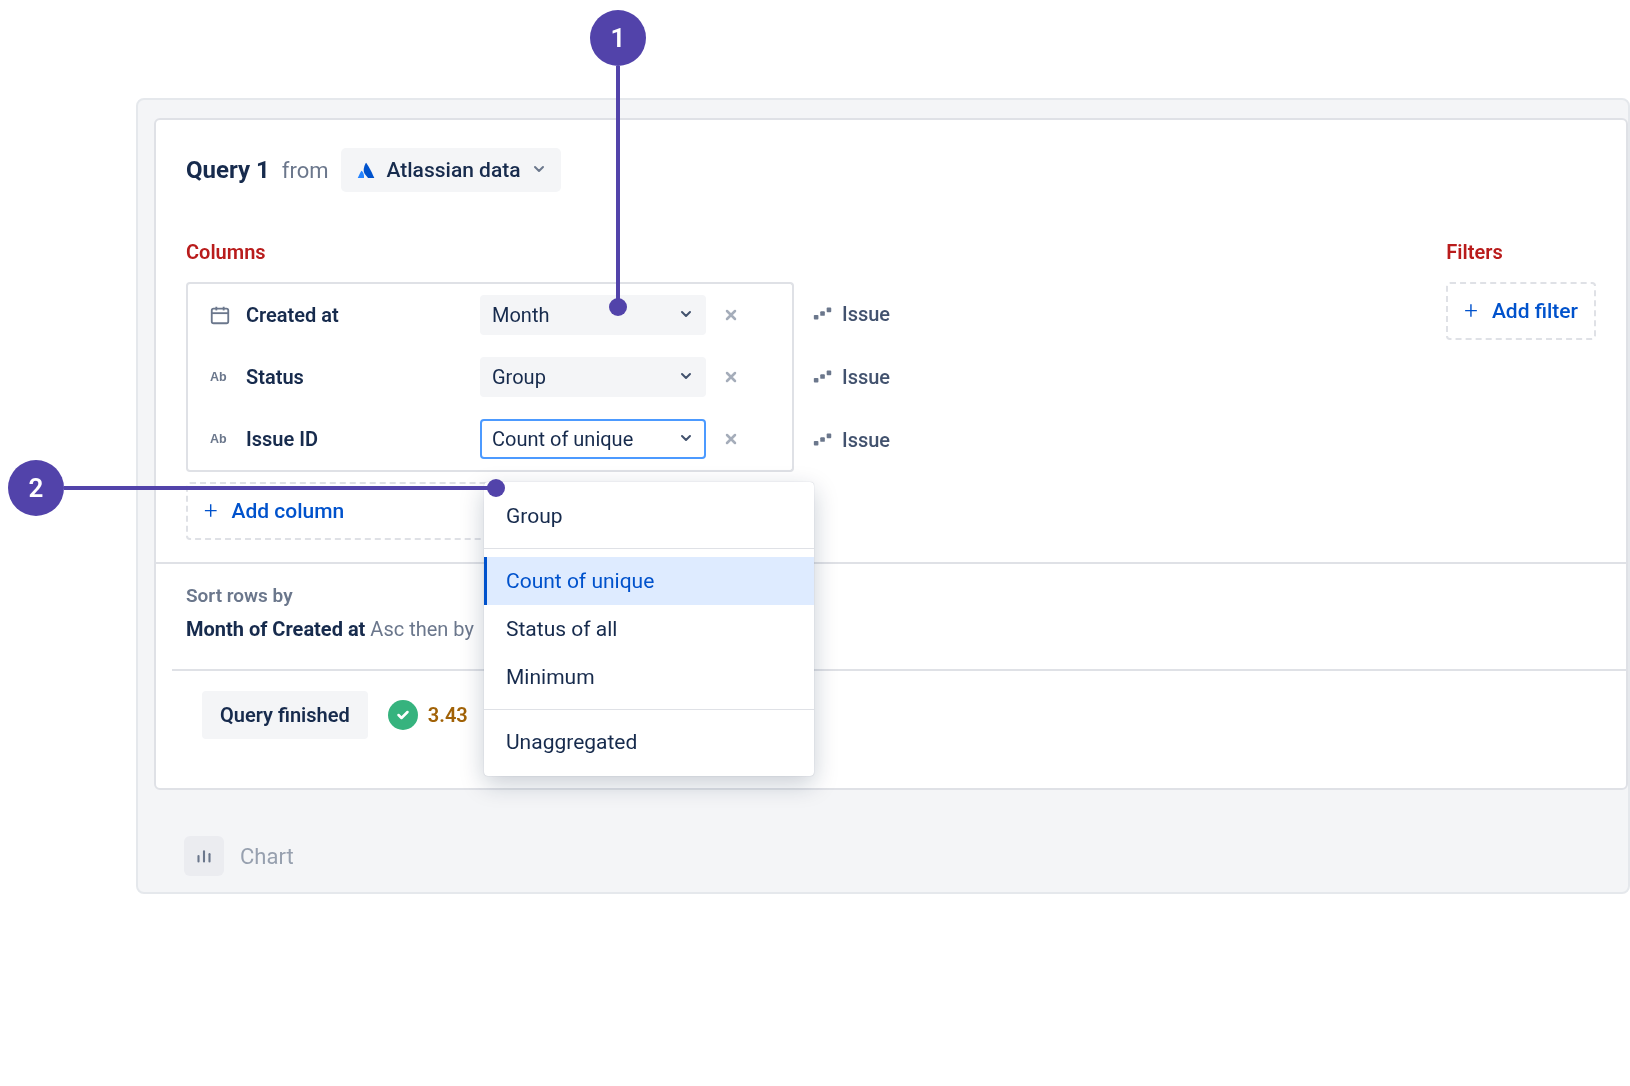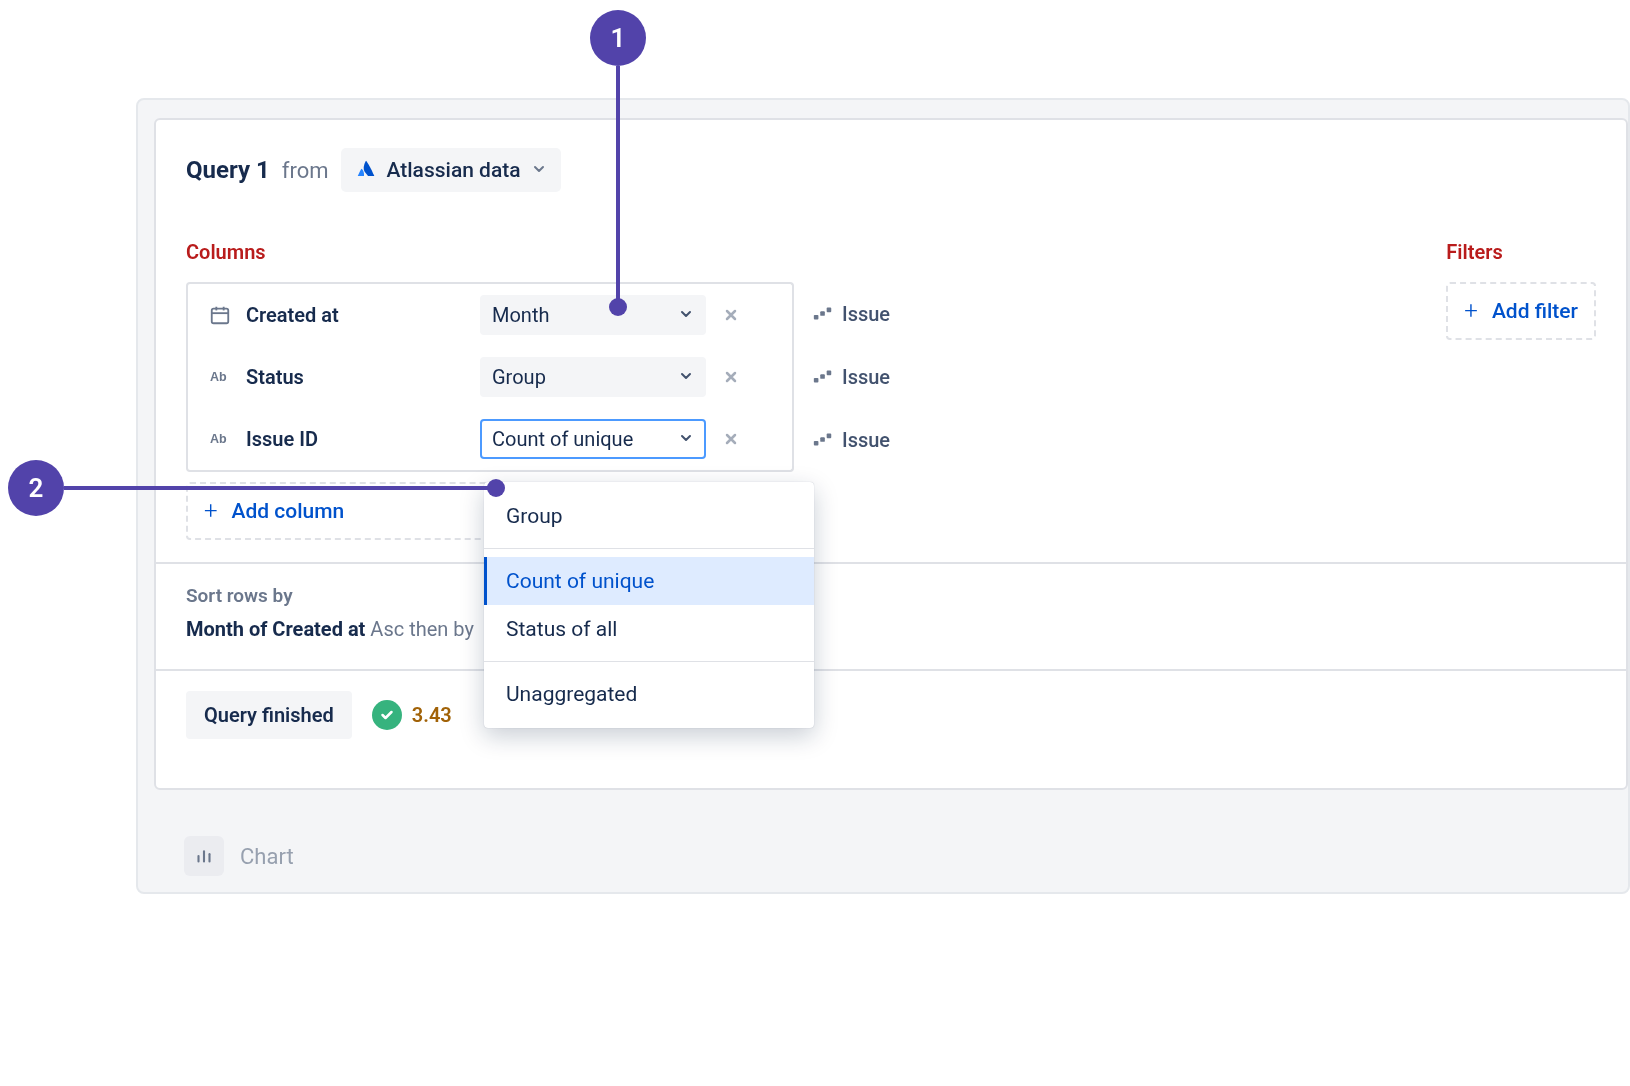--- a/index.html
+++ b/index.html
@@ -86,21 +86,21 @@
       font-weight: 700;
       font-size: 24px;
       color: #172B4D;
     }
     .query-from {
       font-size: 22px;
       color: #6B778C;
     }
     .source-pill {
       display: flex;
-      align-items: flex-start;
+      align-items: flex-end;
       gap: 10px;
       background: #F4F5F7;
       border-radius: 5px;
       padding: 10px 14px;
       cursor: pointer;
     }
     .source-pill-label {
       font-weight: 500;
       font-size: 21px;
       color: #172B4D;
@@ -266,20 +266,21 @@
     .sort-value .light {
       color: #6B778C;
     }
     
     .status-section {
       border-top: 2px solid #DFE1E6;
       padding: 20px 30px;
       display: flex;
       align-items: center;
       gap: 20px;
+      margin-left: 16px;
     }
     .status-pill {
       background: #F4F5F7;
       border-radius: 4px;
       padding: 12px 18px;
       font-weight: 600;
       font-size: 20px;
       color: #172B4D;
     }
     .check-icon {
@@ -566,15 +567,16 @@
     </div>
     <span class="chart-label">Chart</span>
   </div>
 </div>
 
 <div class="dropdown">
   <div class="dropdown-item">Group</div>
   <div class="dropdown-divider"></div>
   <div class="dropdown-item selected">Count of unique</div>
   <div class="dropdown-item">Status of all</div>
+  <div class="dropdown-item">Minimum</div>
   <div class="dropdown-divider"></div>
   <div class="dropdown-item">Unaggregated</div>
 </div>
 
 </body></html>

